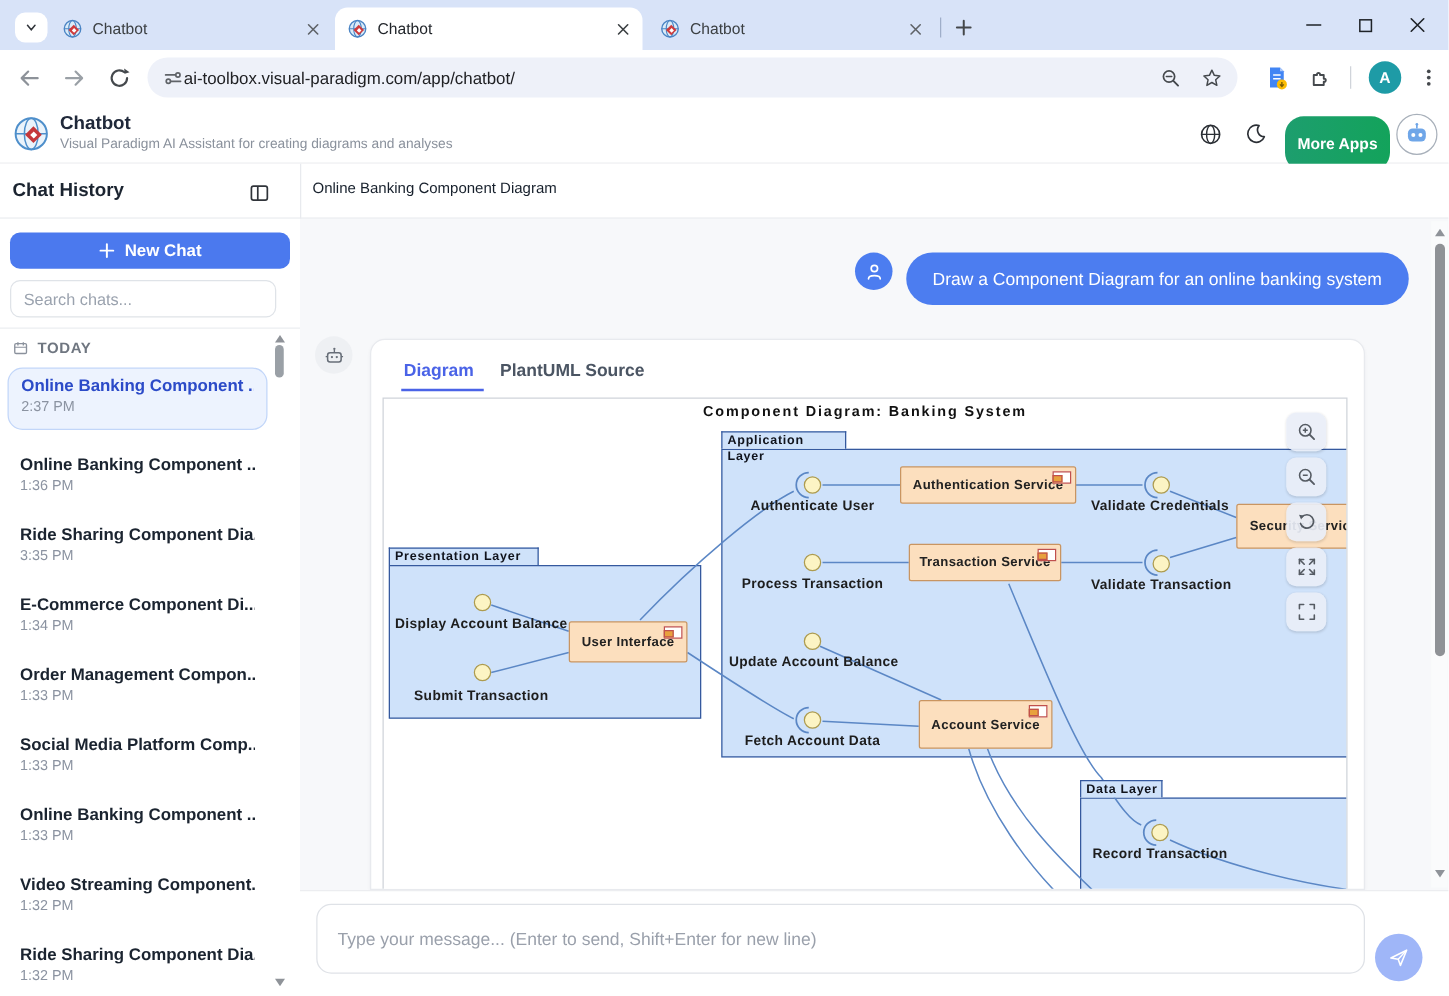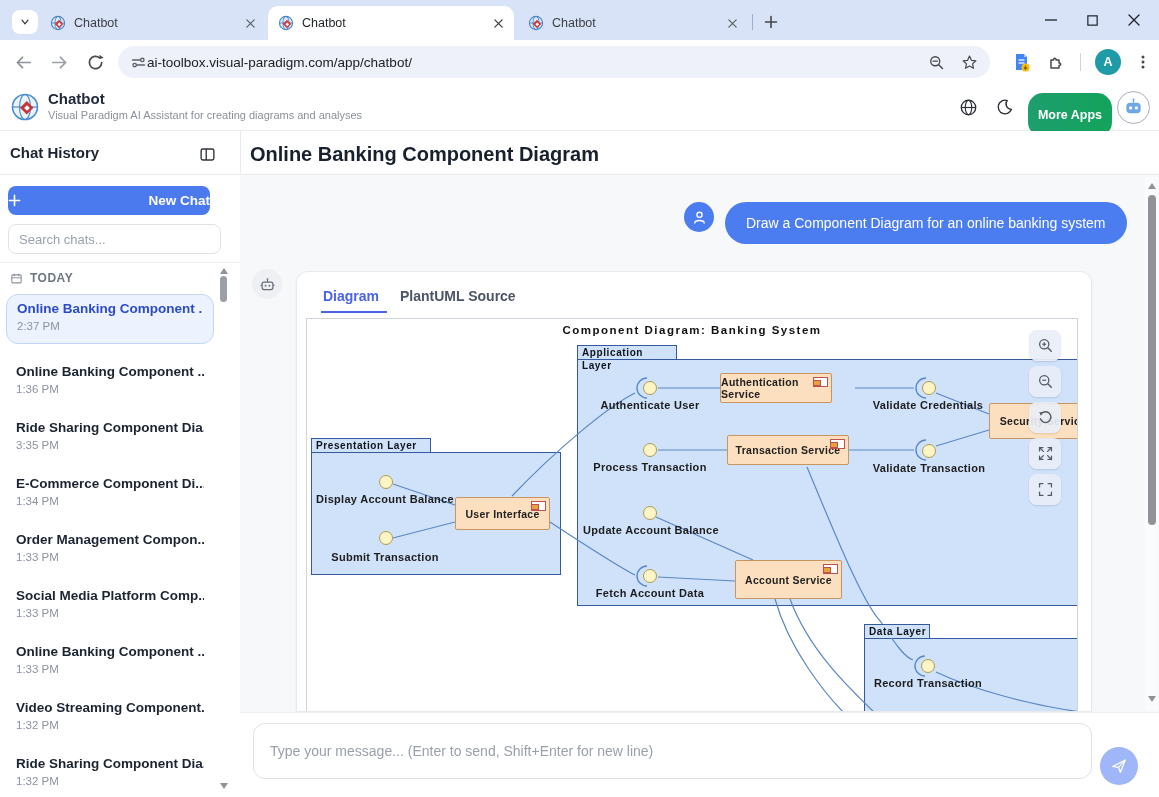--- a/index.html
+++ b/index.html
@@ -32,26 +32,26 @@
   .app-title { position:absolute; left:48px; top:6px; font-size:15px; font-weight:700; color:#20293a; }
   .app-sub { position:absolute; left:48px; top:25px; font-size:11px; color:#8a919c; }
   .hdr-ic { width:34px; height:34px; display:flex; align-items:center; justify-content:center; }
   .more-apps { position:absolute; left:1028px; top:9px; width:84px; height:44px; border-radius:15px; background:linear-gradient(90deg,#1d9e6e,#13a35b); color:#fff; font-size:12.5px; font-weight:700; display:flex; align-items:center; justify-content:center; border:none; }
   .helper-bubble { position:absolute; left:1117px; top:7px; width:33px; height:33px; border-radius:50%; background:#fff; border:1.5px solid #A8B0BA; display:flex; align-items:center; justify-content:center; }
 
   
   .titlebar { position:absolute; left:0; top:131px; width:1159px; height:44px; background:#fff; border-bottom:1px solid #E8EAEE; }
   .side-title { position:absolute; left:10px; top:13px; font-size:15px; font-weight:700; color:#1b2430; }
   .panel-toggle { position:absolute; left:197px; top:13px; width:20px; height:20px; display:flex; align-items:center; justify-content:center; }
-  .page-title { position:absolute; left:250px; top:12px; font-size:20px; font-weight:700; color:#17202c; }
+  .page-title { position:absolute; left:250px; top:12px; font-size:12px; font-weight:400; color:#17202c; }
   .v-divider { position:absolute; left:240px; top:131px; width:1px; height:666px; background:#E8EAEE; }
 
   
   .sidebar { position:absolute; left:0; top:175px; width:240px; height:622px; background:#fff; overflow:hidden; }
-  .new-chat { position:absolute; left:8px; top:11px; width:202px; height:29px; background:#4B79EE; border:none; border-radius:8px; color:#fff; font-size:13.5px; font-weight:700; display:flex; align-items:center; justify-content:space-between; gap:8px; }
+  .new-chat { position:absolute; left:8px; top:11px; width:224px; height:29px; background:#4B79EE; border:none; border-radius:8px; color:#fff; font-size:13.5px; font-weight:700; display:flex; align-items:center; justify-content:center; gap:8px; }
   .search-chats { position:absolute; left:8px; top:49px; width:213px; height:30px; border:1px solid #DFE3E8; border-radius:8px; font-size:13px; color:#333; padding:0 10px; font-family:"Liberation Sans",sans-serif; }
   .search-chats::placeholder { color:#9aa2ae; }
   .side-div { position:absolute; left:0; top:87px; width:240px; height:1px; background:#ECEEF1; }
   .today-row { position:absolute; left:10px; top:96px; display:flex; align-items:center; gap:7px; color:#6f7680; font-size:12px; font-weight:700; letter-spacing:.5px; }
   .chat-item { position:absolute; left:6px; width:208px; height:50px; padding:6px 10px; border-radius:12px; }
   .chat-item.selected { background:#EDF3FE; border:1px solid #C2D6F9; }
   .ci-title { font-size:13.5px; font-weight:700; color:#1b2430; white-space:nowrap; overflow:hidden; }
   .chat-item.selected .ci-title { color:#2C4BC8; }
   .ci-time { font-size:11.5px; color:#8b93a1; margin-top:4px; }
   .sb-scroll { position:absolute; left:218px; top:90px; width:12px; height:528px; }
@@ -440,21 +440,21 @@
         <div class="pkg-tab" style="left:270px; top:26px; width:100px;">Application Layer</div>
         <div class="pkg-body" style="left:270px; top:40px; width:506px; height:247px;"></div>
 
         <div class="pkg-tab" style="left:557px; top:305px; width:66px;">Data Layer</div>
         <div class="pkg-body" style="left:557px; top:319px; width:220px; height:110px;"></div>
 
         <div class="dg-comp" style="left:148px; top:178px; width:95px; height:33px;">
           <span>User Interface</span>
           <span class="comp-ic"></span>
         </div>
-        <div class="dg-comp" style="left:413px; top:54px; width:112px; height:30px;">
+        <div class="dg-comp" style="left:413px; top:54px; width:141px; height:30px;">
           <span>Authentication Service</span>
           <span class="comp-ic"></span>
         </div>
         <div class="dg-comp" style="left:420px; top:116px; width:122px; height:30px;">
           <span>Transaction Service</span>
           <span class="comp-ic"></span>
         </div>
         <div class="dg-comp" style="left:682px; top:84px; width:108px; height:36px;">
           <span>Security Service</span>
 

